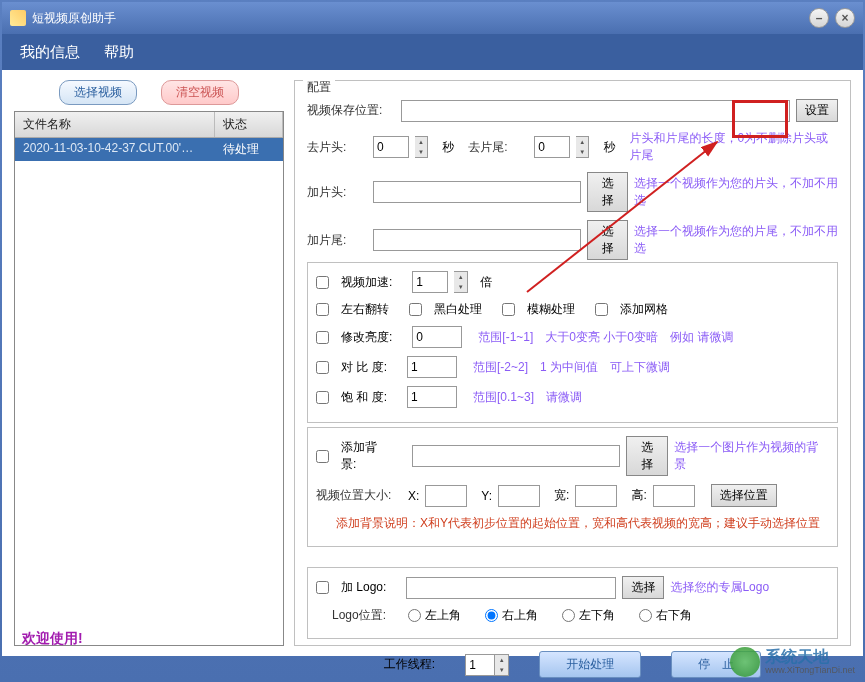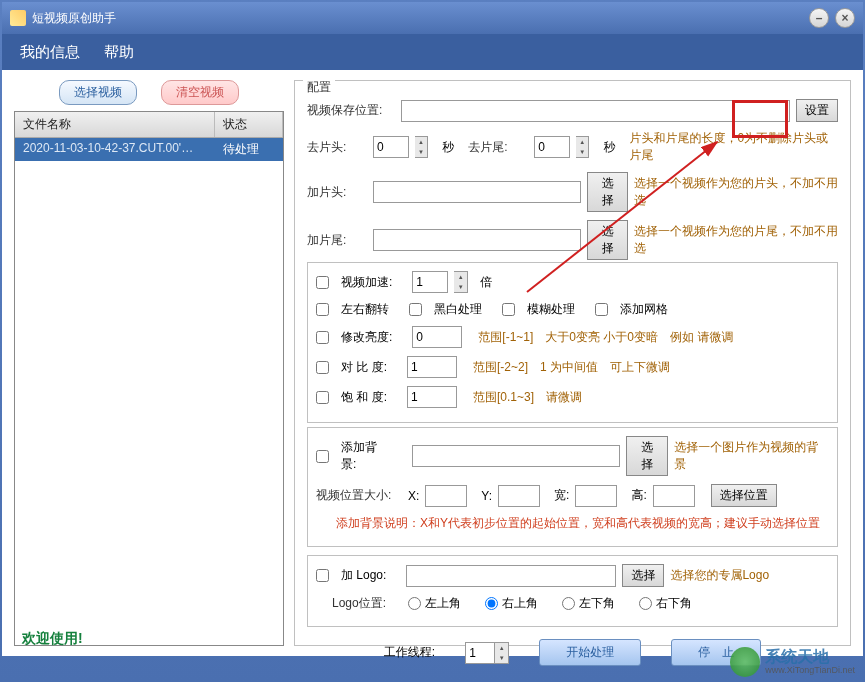--- a/index.html
+++ b/index.html
@@ -28,28 +28,28 @@
 .td2 { width: 68px; }
 .right-panel { flex: 1; border: 1px solid #c0c0c0; padding: 6px 12px; position: relative; }
 .fieldset-label { position: absolute; top: -2px; left: 8px; background: #fff; padding: 0 4px; color: #333; }
 .row { display: flex; align-items: center; margin: 8px 0; gap: 6px; }
 .label { color: #333; min-width: 60px; text-align: justify; }
 .input-text { border: 1px solid #999; height: 22px; padding: 0 4px; background: #fff; }
 .num-field { width: 36px; height: 22px; border: 1px solid #999; padding: 0 3px; }
 .spinner { width: 14px; height: 22px; border: 1px solid #999; border-left: none; display: flex; flex-direction: column; background: #e8e8e8; }
 .spinner span { flex: 1; font-size: 6px; text-align: center; line-height: 10px; cursor: pointer; color: #555; }
 .btn-small { padding: 2px 8px; border: 1px solid #888; background: linear-gradient(#f0f0f0,#d8d8d8); cursor: pointer; }
-.hint { color: #a16207; font-size: 12px; }
+.hint { color: #8b5cf6; font-size: 12px; }
 .hint-red { color: #d04020; }
 .checkbox { display: flex; align-items: center; gap: 12px; margin-right: 14px; }
 .checkbox input { width: 13px; height: 13px; }
 fieldset.inner { border: 1px solid #c0c0c0; margin-top: -6px; padding: 0 8px 6px 8px; }
 .radio { display: flex; align-items: center; gap: 4px; margin-right: 18px; }
 .btn-action { padding: 4px 26px; border: 1px solid #6a8fc0; background: linear-gradient(#d5e5ff,#a5c5ef); border-radius: 3px; color: #2a5f9f; cursor: pointer; }
-.statusbar { position: absolute; bottom: 8px; left: 20px; font-weight: bold; color: #15803d; font-size: 14px; }
+.statusbar { position: absolute; bottom: 8px; left: 20px; font-weight: bold; color: #a21caf; font-size: 14px; }
 .highlight-box { position: absolute; border: 3px solid #d02020; width: 56px; height: 38px; top: 100px; right: 77px; pointer-events: none; }
 .arrow-svg { position: absolute; top: 132px; right: 128px; pointer-events: none; }
 .watermark { position: absolute; right: 10px; bottom: 5px; display: flex; align-items: center; gap: 5px; opacity: 0.85; }
 .wm-icon { width: 30px; height: 30px; background: radial-gradient(#5fbf5f,#2a8f2a); border-radius: 50%; position: relative; }
 .wm-text { font-weight: bold; font-size: 16px; color: #2a6faa; line-height: 1; }
 .wm-sub { font-size: 9px; color: #555; }
 </style>
 </head>
 <body>
 
@@ -206,21 +206,21 @@
           <input class="num-field" style="width: 42px;" value="">
           <span style="margin-left:8px">高:</span>
           <input class="num-field" style="width: 42px;" value="">
           <button class="btn-small" style="margin-left:10px">选择位置</button>
         </div>
         <div class="row">
           <span class="hint hint-red" style="margin-left:20px">添加背景说明：X和Y代表初步位置的起始位置，宽和高代表视频的宽高；建议手动选择位置</span>
         </div>
       </fieldset>
 
-      <fieldset class="inner" style="margin-top:8px">
+      <fieldset class="inner" style="margin-top:20px">
         <div class="row">
           <label class="checkbox">
               <input type="checkbox" style="">
               <span>加 Logo:</span>
             </label>
           <input class="input-text" style="width: 210px;" value="">
           <button class="btn-small">选择</button>
           <span class="hint">选择您的专属Logo</span>
         </div>
         <div class="row">

